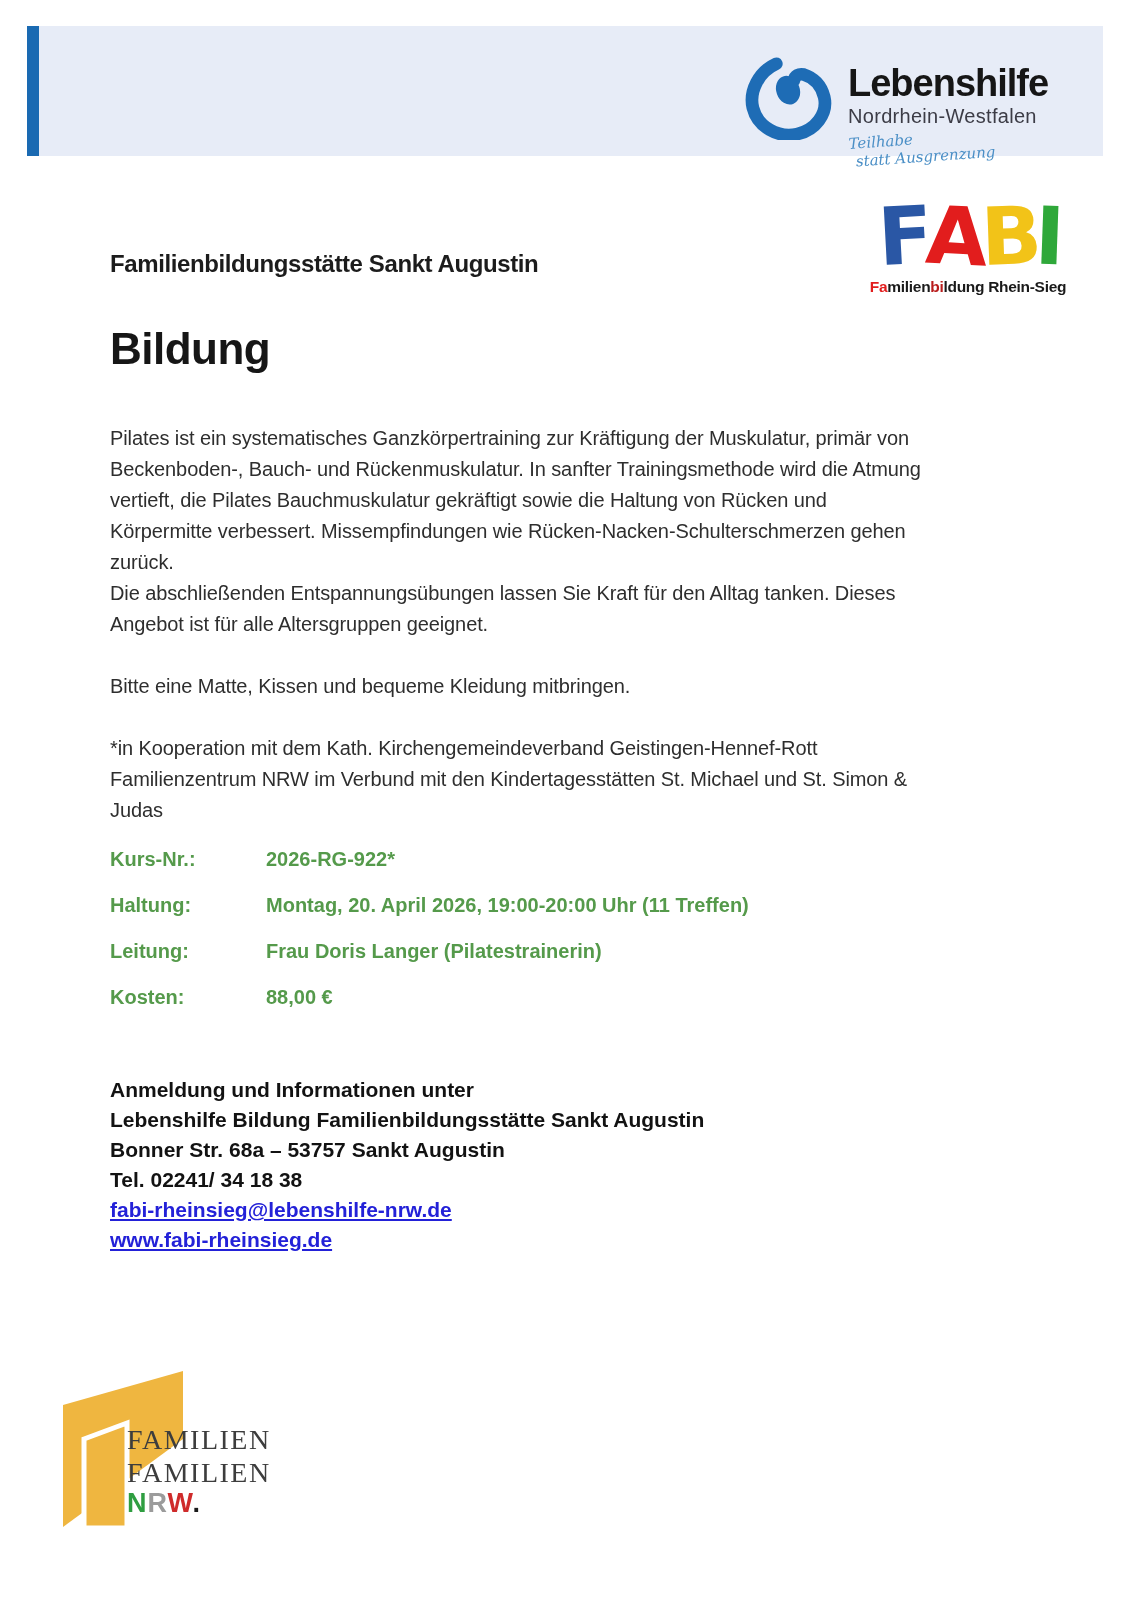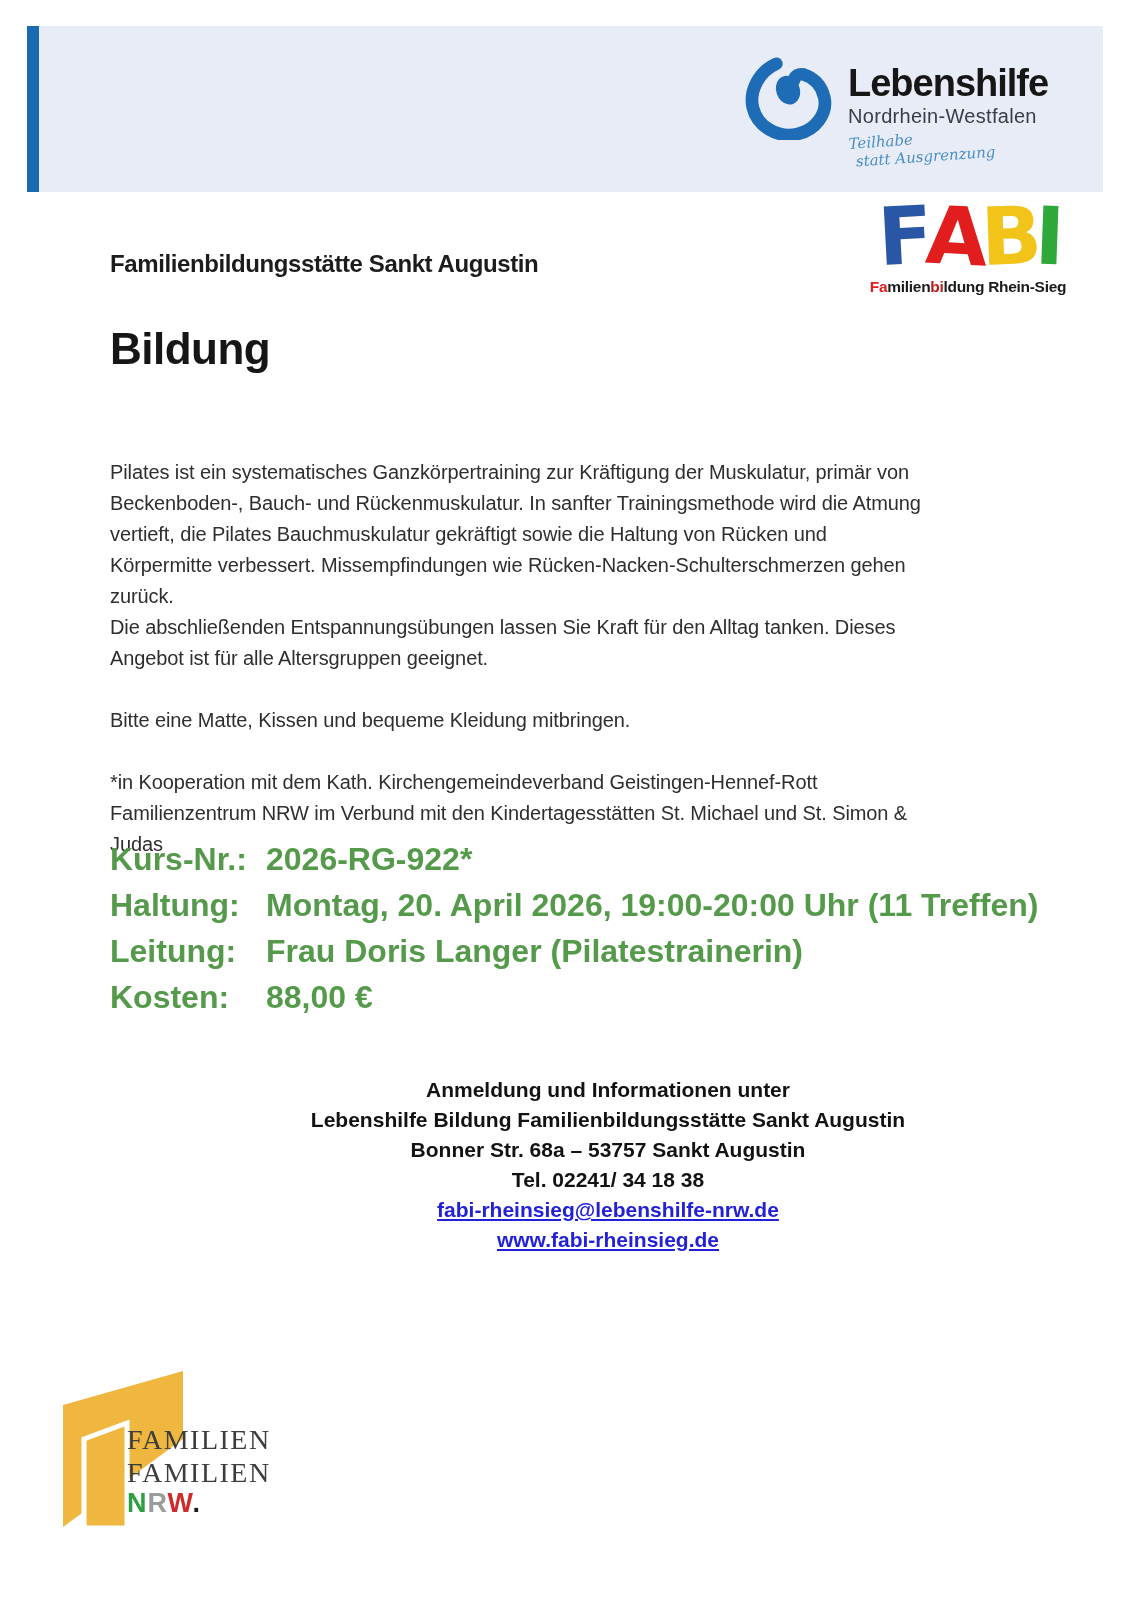--- a/index.html
+++ b/index.html
@@ -1,20 +1,20 @@
 <!DOCTYPE html>
 <html><head>
 <meta charset="utf-8">
 <style>
   html,body{margin:0;padding:0;background:#ffffff;}
   .page{position:relative;width:1131px;height:1600px;background:#ffffff;overflow:hidden;
         font-family:"Liberation Sans",sans-serif;color:#1f1f1f;}
 
   
-  .band{position:absolute;left:27px;top:26px;width:1076px;height:166px;}
+  .band{position:absolute;left:27px;top:26px;width:1076px;height:130px;}
   .bluebar{position:absolute;left:0;top:0;width:12px;height:100%;}
 
   .lh{position:absolute;left:713px;top:24px;display:flex;}
   .lh-sym{width:100px;height:86px;flex:0 0 auto;margin-top:4px;}
   .lh-text{margin-left:8px;margin-top:14px;}
   .lh-name{font-size:38px;font-weight:bold;letter-spacing:-1px;line-height:1.05;color:#161616;}
   .lh-region{font-size:20px;color:#3c3c46;letter-spacing:.3px;margin-top:1px;}
   .lh-slogan{font-family:"DejaVu Serif",serif;font-style:italic;font-size:15px;
              transform:rotate(-4deg);transform-origin:left top;margin-top:7px;line-height:18px;}
   .lh-slogan .s2{padding-left:6px;}
@@ -30,33 +30,33 @@
   .fabi-letters span:nth-child(4){transform:rotate(2deg);}
   .fabi-tagline{font-size:15.5px;font-weight:bold;letter-spacing:-.3px;margin-top:0px;white-space:nowrap;}
 
   
   .org{position:absolute;left:110px;top:250px;font-size:24px;font-weight:bold;
        letter-spacing:-.4px;color:#1c1c1c;}
   .title{position:absolute;left:110px;top:324px;font-size:44px;font-weight:bold;
          letter-spacing:-.5px;color:#161616;}
 
   .body-text{position:absolute;left:110px;top:423px;width:960px;font-size:20px;
-             line-height:31px;color:#2e2e2e;letter-spacing:-.1px;margin-top:34px;}
+             line-height:31px;color:#2e2e2e;letter-spacing:-.1px;}
   .body-text p{margin:0;}
   .body-text p.gap1{margin-top:31px;}
   [data-bind-lines]{white-space:pre-line;}
 
   
-  .details{position:absolute;left:110px;top:845px;font-size:32px;font-weight:bold;}
+  .details{position:absolute;left:110px;top:845px;font-size:20px;font-weight:bold;}
   .drow{display:flex;line-height:28px;margin-bottom:18px;}
   .dlabel{width:156px;flex:0 0 auto;}
   .dval{flex:1;}
 
   
-  .contact{position:absolute;left:110px;top:1075px;width:996px;text-align:center;
+  .contact{position:absolute;left:110px;top:1075px;width:996px;
            font-size:21px;font-weight:bold;line-height:30px;color:#121212;}
   .contact a{display:block;text-decoration:underline;cursor:pointer;}
 
   
   .fz{position:absolute;left:50px;top:1335px;width:300px;height:210px;}
   .fz svg{position:absolute;left:0;top:0;}
   .fz-text{position:absolute;left:77px;top:88px;font-family:"Liberation Serif",serif;
            font-size:28px;line-height:33px;letter-spacing:1.5px;color:#3d3d3d;white-space:nowrap;}
   .fz-nrw{font-family:"Liberation Sans",sans-serif;font-weight:bold;font-size:27px;
           letter-spacing:1px;margin-top:-2px;}

